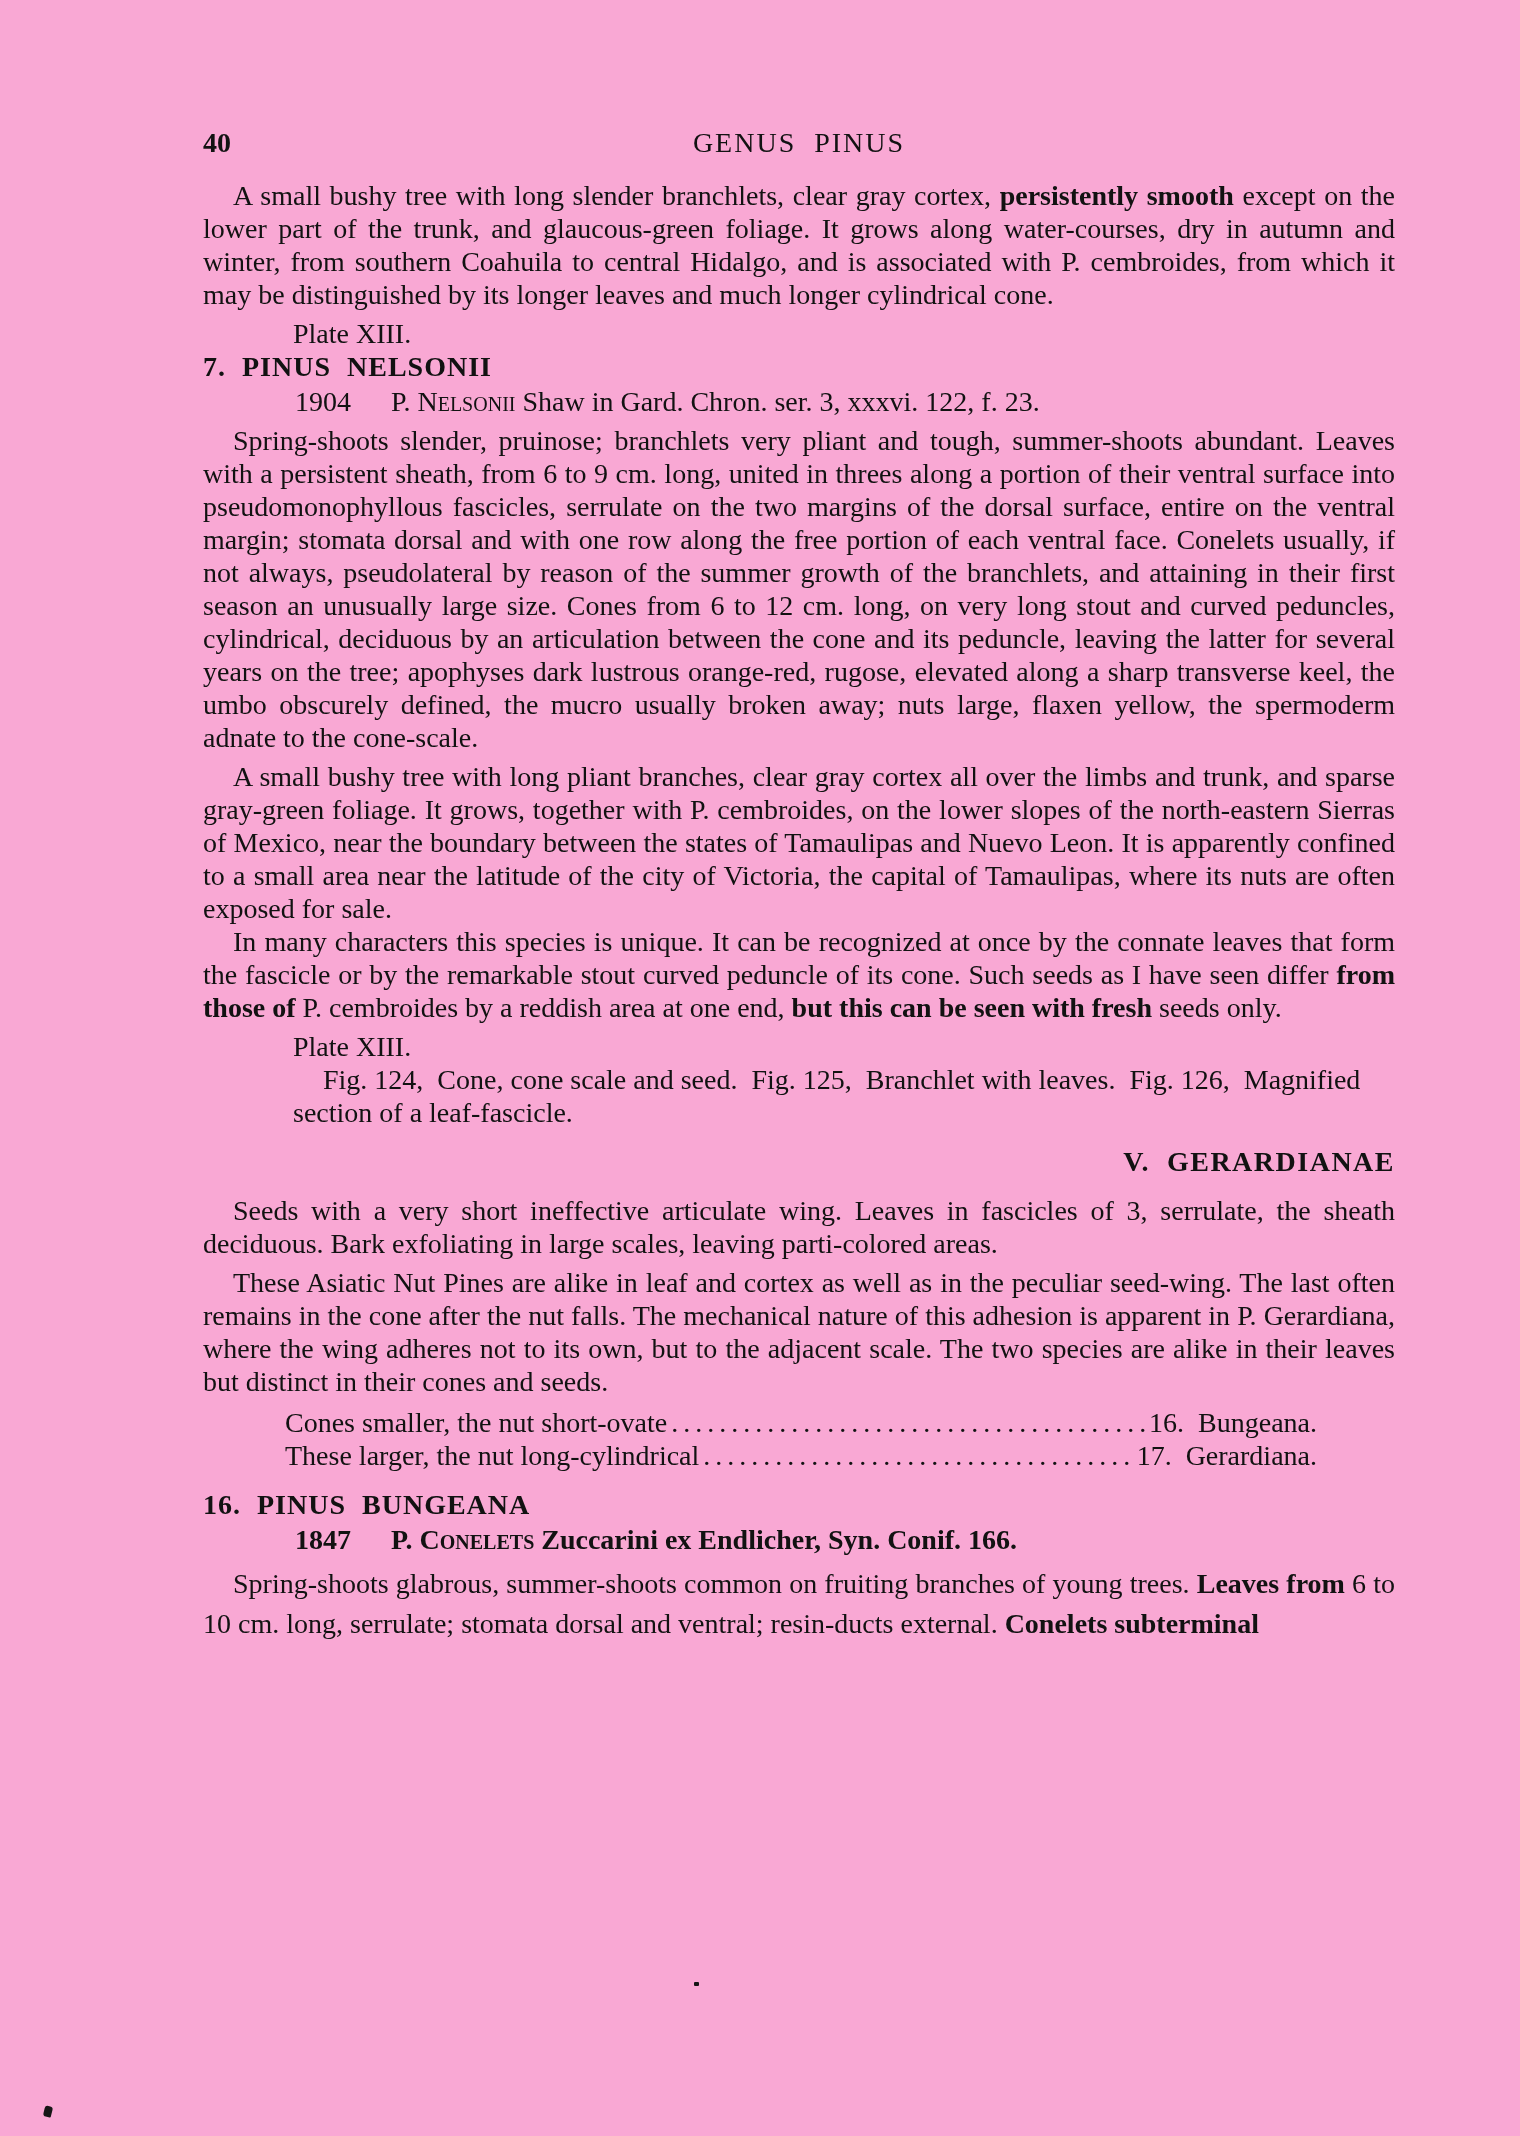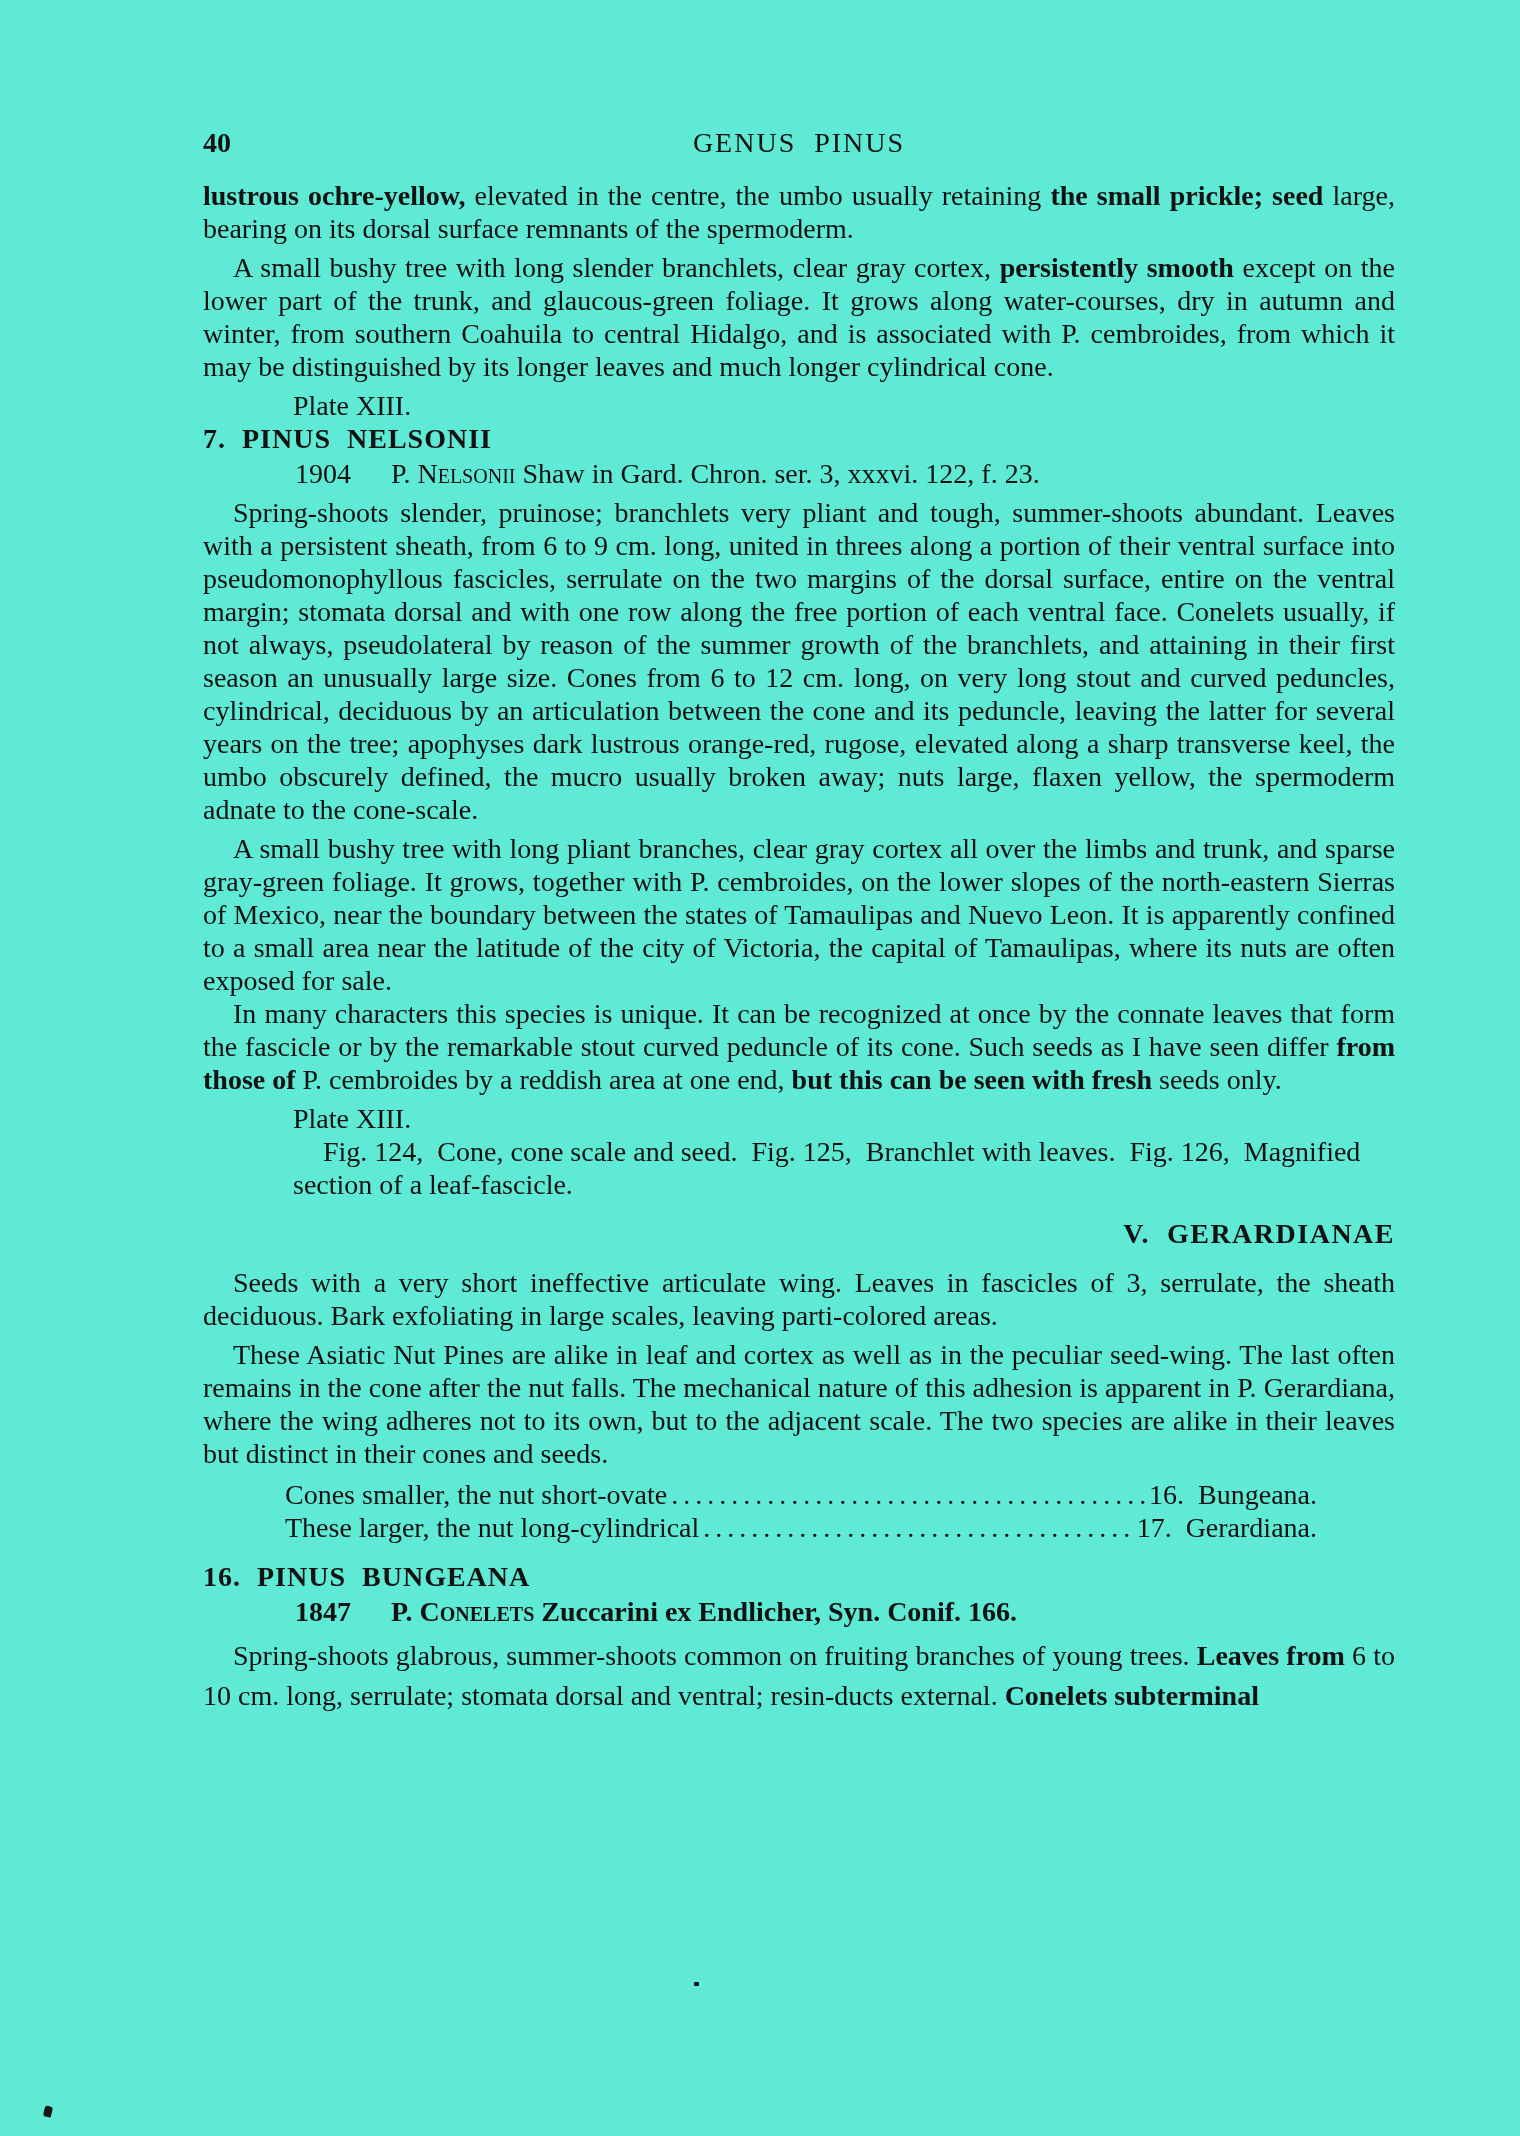--- a/index.html
+++ b/index.html
@@ -1,20 +1,20 @@
 <!DOCTYPE html>
 <html><head>
 <meta charset="utf-8">
 <style>
   html,body { margin:0; padding:0; background:#e8e8e6; }
   .page {
     position:relative;
     width:1520px; height:2136px;
     margin:0 auto;
-    background:#5eead4;
+    background:#f9a8d4;
     overflow:hidden;
     font-family:"Liberation Serif", "DejaVu Serif", serif;
     font-size:28px;
     line-height:33px;
     color:#121212;
   }
   .content {
     position:absolute;
     left:203px; top:126px;
     width:1192px;
@@ -86,21 +86,20 @@
 <body>
 
 <div class="page">
   <div class="content">
 
     <div class="pg-header">
       <span class="pg-num">40</span>
       <span class="pg-title">GENUS  PINUS</span>
     </div>
 
-    <p class="body-par mb6"><span class="b">lustrous ochre-yellow,</span><span> elevated in the centre, the umbo usually retaining </span><span class="b">the small prickle; seed</span><span> large, bearing on its dorsal surface remnants of the spermoderm.</span></p>
 
     <p class="body-par indent mb6"><span>A small bushy tree with long slender branchlets, clear gray cortex, </span><span class="b">persistently smooth</span><span> except on the lower part of the trunk, and glaucous-green foliage. It grows along water-courses, dry in autumn and winter, from southern Coahuila to central Hidalgo, and is associated with P. cembroides, from which it may be distinguished by its longer leaves and much longer cylindrical cone.</span></p>
 
     <p class="plate-label">Plate XIII.</p>
 
     <p class="species-heading">7.  PINUS  NELSONII</p>
     <p class="citation mb6"><span class="gap">1904</span><span>P. </span><span class="sc">Nelsonii</span><span> Shaw in Gard. Chron. ser. 3, xxxvi. 122, f. 23.</span></p>
 
     <p class="body-par indent mb6">Spring-shoots slender, pruinose; branchlets very pliant and tough, summer-shoots abundant. Leaves with a persistent sheath, from 6 to 9 cm. long, united in threes along a portion of their ventral surface into pseudomonophyllous fascicles, serrulate on the two margins of the dorsal surface, entire on the ventral margin; stomata dorsal and with one row along the free portion of each ventral face. Conelets usually, if not always, pseudolateral by reason of the summer growth of the branchlets, and attaining in their first season an unusually large size. Cones from 6 to 12 cm. long, on very long stout and curved peduncles, cylindrical, deciduous by an articulation between the cone and its peduncle, leaving the latter for several years on the tree; apophyses dark lustrous orange-red, rugose, elevated along a sharp transverse keel, the umbo obscurely defined, the mucro usually broken away; nuts large, flaxen yellow, the spermoderm adnate to the cone-scale.</p>
 

